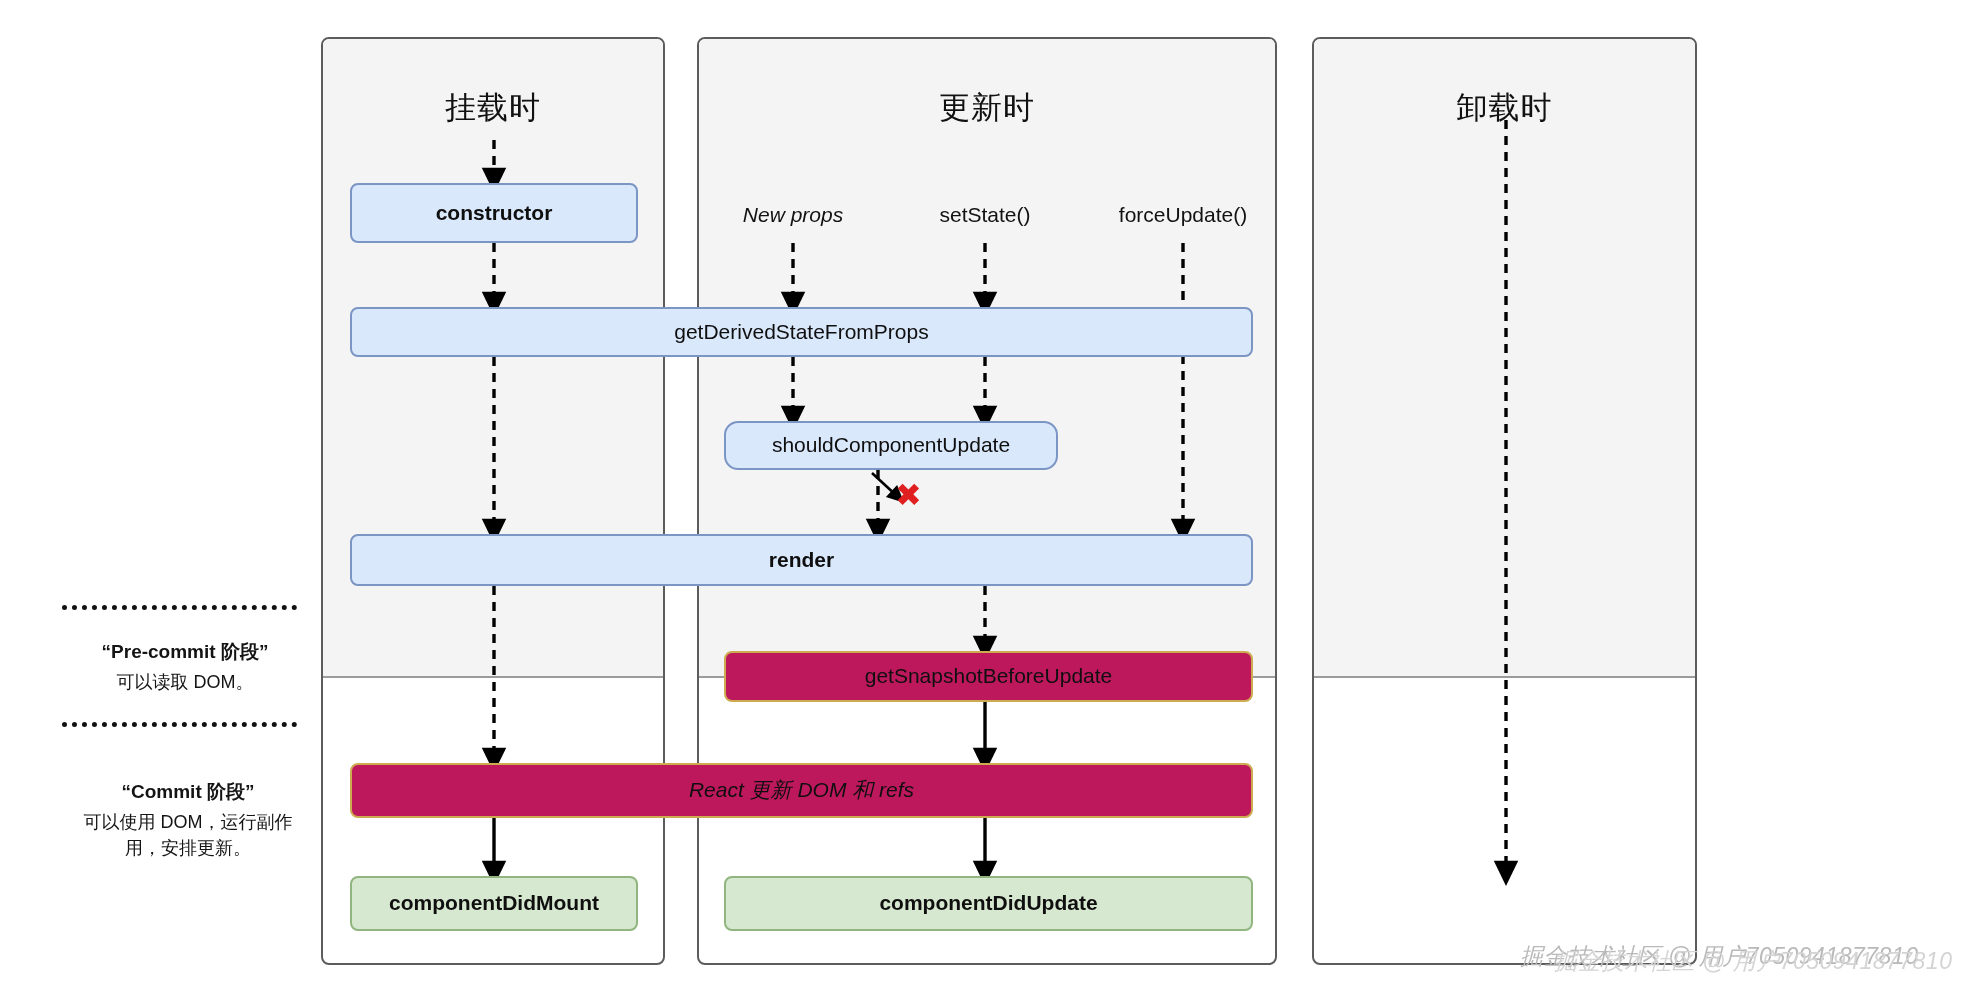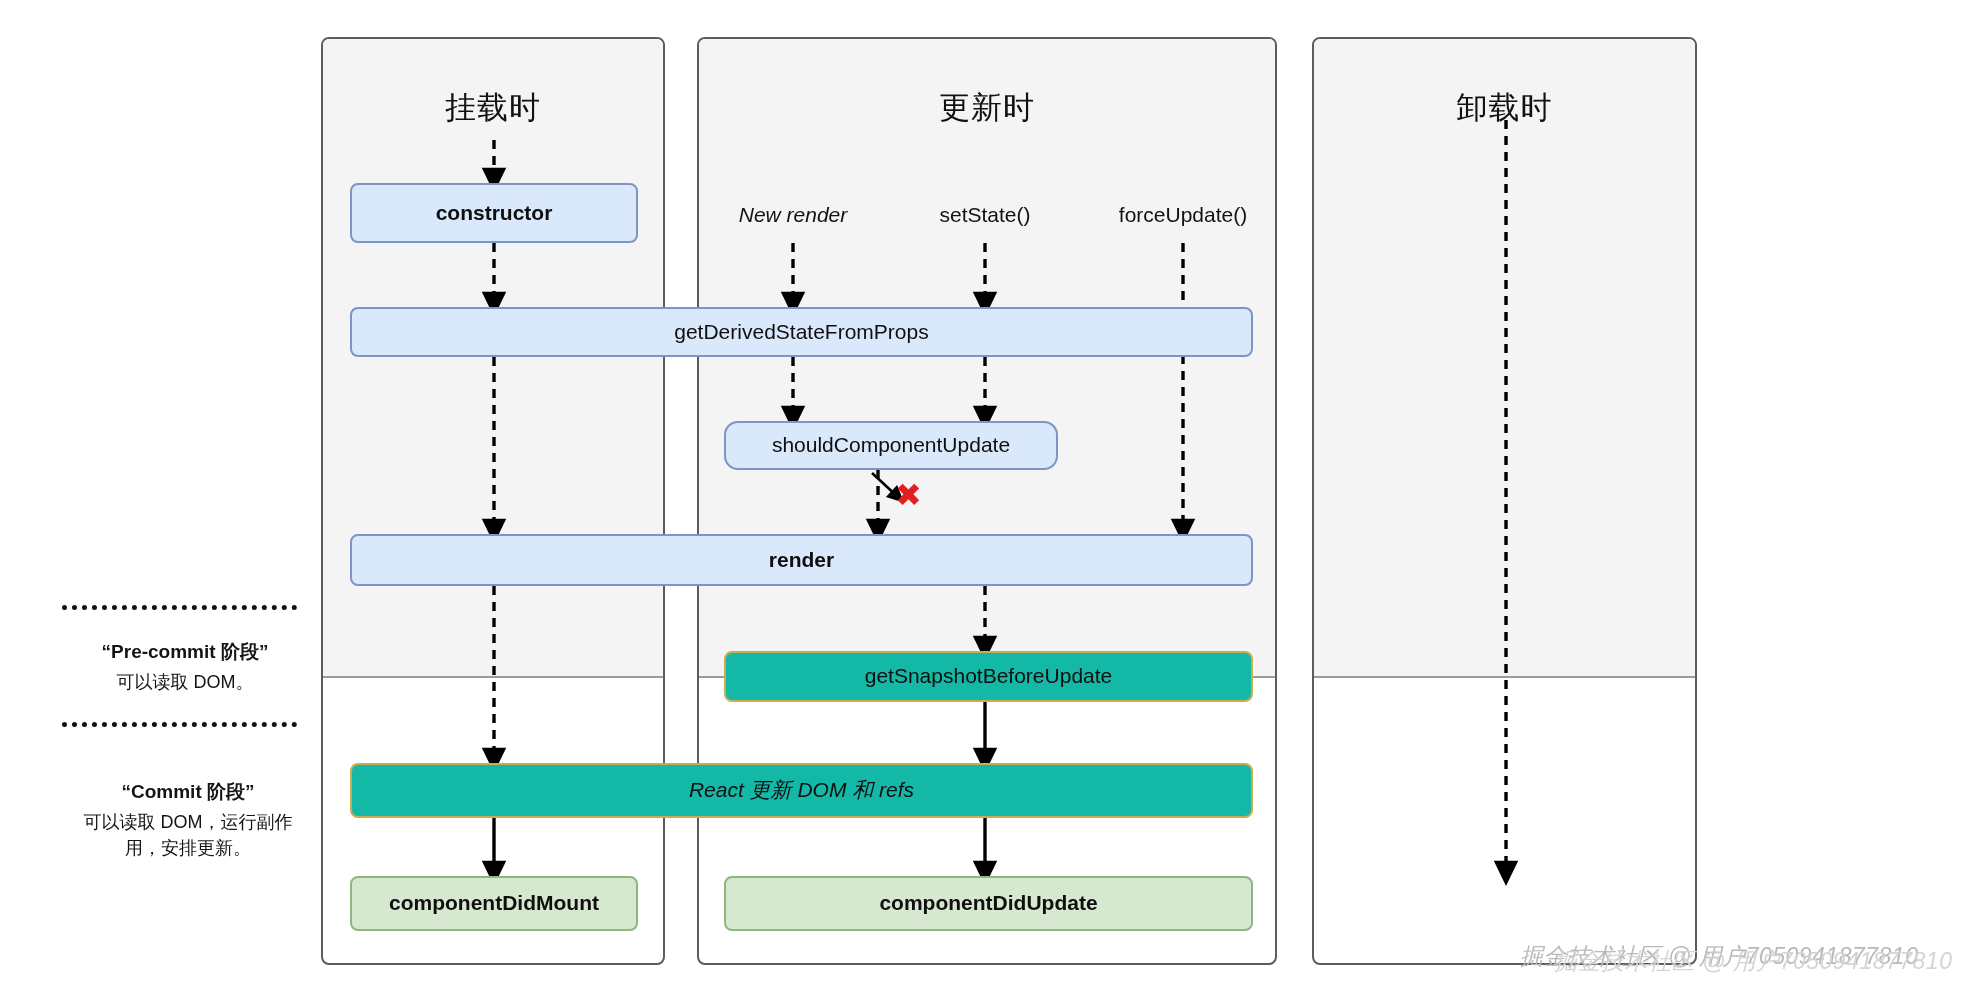--- a/index.html
+++ b/index.html
@@ -87,21 +87,21 @@
     display: flex;
     align-items: center;
     justify-content: center;
     text-align: right;
     font-size: 21px;
     color: #0f0f0f;
     padding: 0 10px;
     line-height: 1.15;
   }
   .node.blue   { background: #dae8fc; border: 2px solid #7b95c4; }
-  .node.yellow { background: #14b8a6; border: 2px solid #cdab50; }
+  .node.yellow { background: #be185d; border: 2px solid #cdab50; }
   .node.green  { background: #d7e8d0; border: 2px solid #90b57e; }
   .node.bold   { font-weight: bold; }
   .node.italic { font-style: italic; }
 
   
   .trigger {
     position: absolute;
     text-align: center;
     font-size: 21px;
     color: #121212;
@@ -147,21 +147,21 @@
 
   <div class="side-caption" style="left:60px; top:638px; width:250px;">
     <span class="cap-title">“Pre-commit 阶段”</span>
     <span class="cap-body">可以读取 DOM。</span>
   </div>
 
   <div class="dotted-rule" style="left:62px; top:722px; width:235px;"></div>
 
   <div class="side-caption" style="left:68px; top:778px; width:240px;">
     <span class="cap-title">“Commit 阶段”</span>
-    <span class="cap-body">可以读取 DOM，运行副作用，安排更新。</span>
+    <span class="cap-body">可以使用 DOM，运行副作用，安排更新。</span>
   </div>
 
   <svg class="layer" viewBox="0 0 1978 1002" width="1978" height="1002">
     <defs>
       <marker id="arrowhead" markerWidth="9" markerHeight="9" refX="4.2" refY="4.2" orient="auto" markerUnits="strokeWidth">
         <path d="M0.6,0.6 L8.0,4.2 L0.6,7.8 z" fill="#000000"></path>
       </marker>
       <marker id="arrowhead-sm" markerWidth="8" markerHeight="8" refX="4" refY="4" orient="auto" markerUnits="strokeWidth">
         <path d="M0.6,0.8 L7.2,4 L0.6,7.2 z" fill="#000000"></path>
       </marker>
@@ -189,21 +189,21 @@
       <line x1="985" y1="818" x2="985" y2="873" marker-end="url(#arrowhead)"></line>
 
       <line x1="1506" y1="120" x2="1506" y2="873" stroke-dasharray="9,7" marker-end="url(#arrowhead)"></line>
     </g>
 
     <g stroke="#000000" stroke-width="2.6" fill="none">
       <line x1="872" y1="473" x2="898" y2="497" marker-end="url(#arrowhead-sm)"></line>
     </g>
   </svg>
 
-  <div class="trigger italic" style="left:693px; top:203px; width:200px;">New render</div>
+  <div class="trigger italic" style="left:693px; top:203px; width:200px;">New props</div>
   <div class="trigger" style="left:885px; top:203px; width:200px;">setState()</div>
   <div class="trigger" style="left:1073px; top:203px; width:220px;">forceUpdate()</div>
 
   <div class="node blue bold" style="left:350px; top:183px; width:288px; height:60px;">constructor</div>
 
   <div class="node blue" style="left:350px; top:307px; width:903px; height:50px;">getDerivedStateFromProps</div>
 
   <div class="node blue" style="left:724px; top:421px; width:334px; height:49px;border-radius:14px;">shouldComponentUpdate</div>
 
   <div class="node blue bold" style="left:350px; top:534px; width:903px; height:52px;">render</div>

